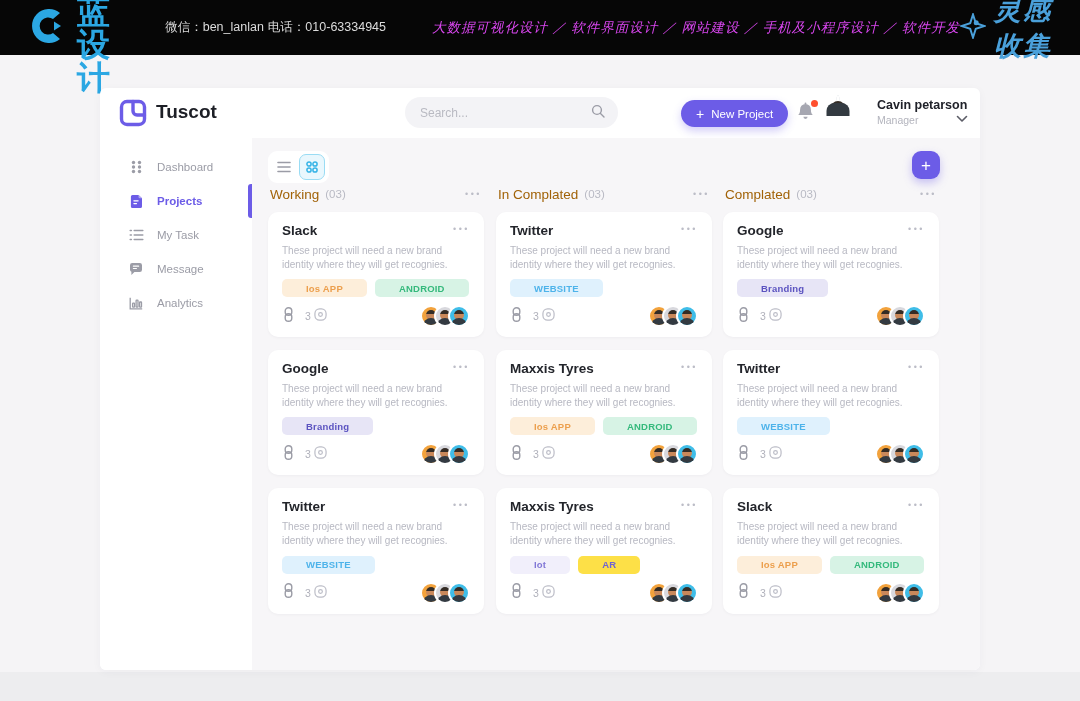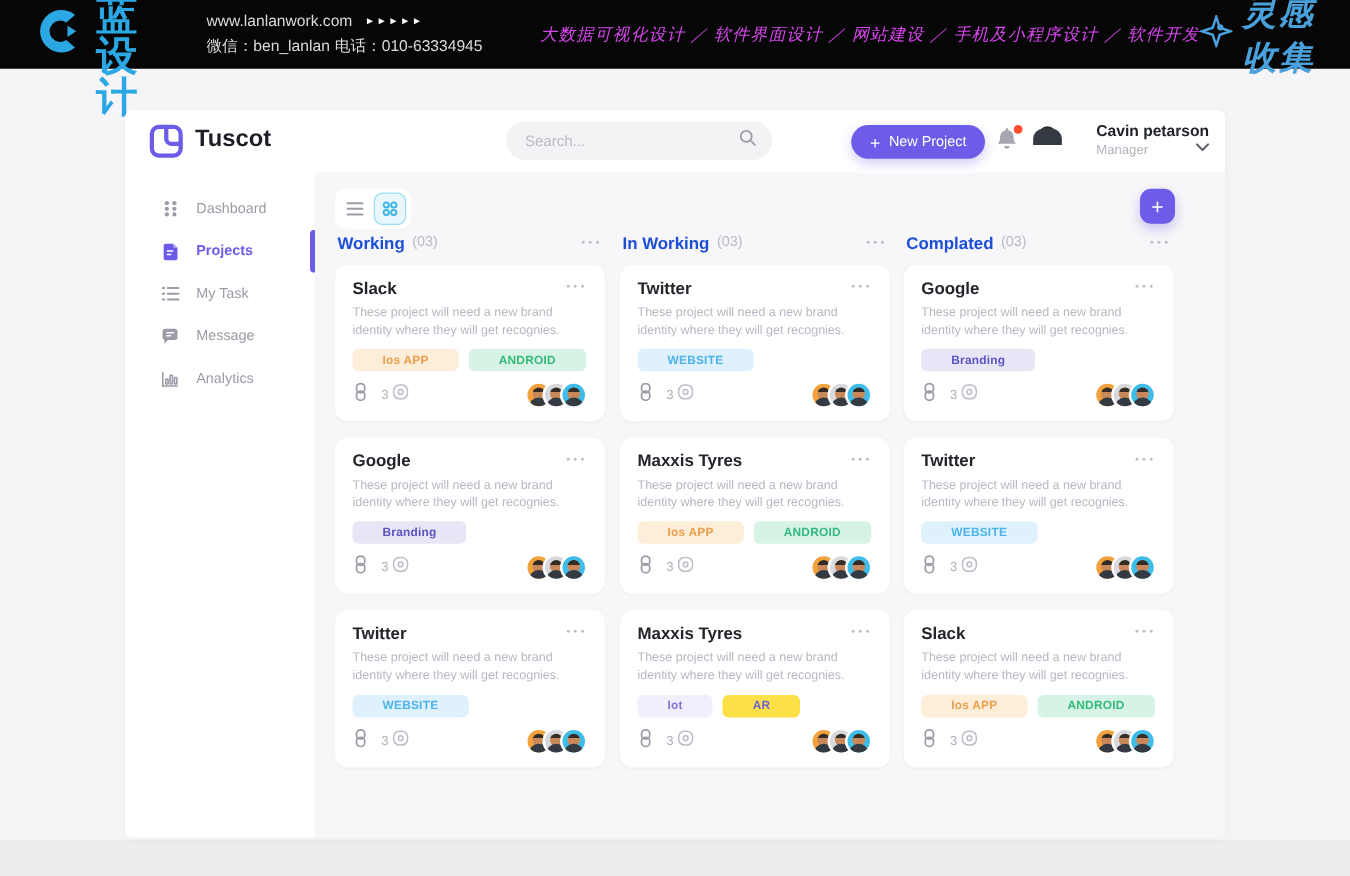--- a/index.html
+++ b/index.html
@@ -48,21 +48,21 @@
   
   .board{position:absolute;left:152px;top:50px;width:728px;height:532px;background:#f7f6f8;border-bottom-right-radius:6px;}
   .view-toggle{position:absolute;left:16px;top:13px;background:#fff;border-radius:9px;padding:3px 4px;display:flex;align-items:center;gap:3px;}
   .vt-btn{width:24px;height:24px;display:flex;align-items:center;justify-content:center;border-radius:7px;cursor:pointer;}
   .vt-btn.grid-active{width:26px;height:26px;background:#e9f7fd;border:1px solid #9adcf4;}
   .add-btn{position:absolute;right:40px;top:13px;width:28px;height:28px;border:none;border-radius:9px;background:#6c5ce7;color:#fff;font-size:17px;line-height:1;display:flex;align-items:center;justify-content:center;cursor:pointer;box-shadow:0 4px 9px rgba(108,92,231,.35);}
 
   .col{position:absolute;top:47px;width:216px;}
   .col.c0{left:16px}.col.c1{left:244px}.col.c2{left:471px}
   .col-head{display:flex;align-items:center;height:18px;margin-bottom:9px;padding:0 2px;}
-  .col-title{font-size:13.5px;font-weight:bold;color:#1d4ed8;}
+  .col-title{font-size:13.5px;font-weight:normal;color:#a16207;}
   .col-count{margin-left:6px;font-size:11.5px;color:#b9bac4;}
   .dots{color:#bcbdc7;font-size:9px;letter-spacing:2.5px;cursor:pointer;}
   .col-head .dots{margin-left:auto;}
 
   .card{background:#fff;border-radius:10px;padding:12px 14px 10px;margin-bottom:13px;box-shadow:0 1px 3px rgba(30,30,60,0.04);}
   .card-top{display:flex;align-items:flex-start;}
   .card-title{font-size:13.5px;font-weight:bold;color:#23252b;line-height:14px;}
   .card-top .dots{margin-left:auto;}
   .card-desc{margin:6px 0 0;font-size:10px;line-height:1.36;color:#b7b8c2;}
   .tags{margin-top:8px;display:flex;gap:8px;}
@@ -95,21 +95,20 @@
     <div class="lan-wrap">
       <span>
         <svg width="42" height="42" viewBox="0 0 42 42">
             <path fill="#2ba7e3" d="M34 8 A17 17 0 1 0 34 34 L27 28 A8.5 8.5 0 1 1 27 14 Z"></path>
             <path fill="#2ba7e3" d="M28 16.5 l7 4.5 -7 4.5 z"></path>
           </svg>
       </span>
       <span class="lan-name">蓝蓝设计</span>
     </div>
     <div class="contact">
-      <div><span>www.lanlanwork.com</span><span class="arrows">►►►►►</span></div>
       <div><span>微信：ben_lanlan</span><span class="phone">电话：010-63334945</span></div>
     </div>
     <div class="services">大数据可视化设计 ／ 软件界面设计 ／ 网站建设 ／ 手机及小程序设计 ／ 软件开发</div>
     <div class="collect">
       <span>
         <svg width="26" height="26" viewBox="0 0 26 26" fill="none" stroke="#4aa0da" stroke-width="2">
             <path d="M13 1.5 L15.8 10.2 L24.5 13 L15.8 15.8 L13 24.5 L10.2 15.8 L1.5 13 L10.2 10.2 Z"></path>
             <circle cx="16.2" cy="9.8" r="2.5" fill="#4aa0da" stroke="none"></circle>
           </svg>
       </span>
@@ -331,21 +330,21 @@
                 <span class="av o"></span>
                 <span class="av g"></span>
                 <span class="av b"></span>
               </div>
           </div>
         </div>
       </div>
 
       <div class="col c1">
         <div class="col-head">
-          <span class="col-title">In Working</span>
+          <span class="col-title">In Complated</span>
           <span class="col-count">(03)</span>
           <span class="dots">•••</span>
         </div>
 
         <div class="card">
           <div class="card-top">
               <span class="card-title">Twitter</span>
               <span class="dots">•••</span>
             </div>
           <p class="card-desc">These project will need a new brand identity where they will get recognies.</p>

